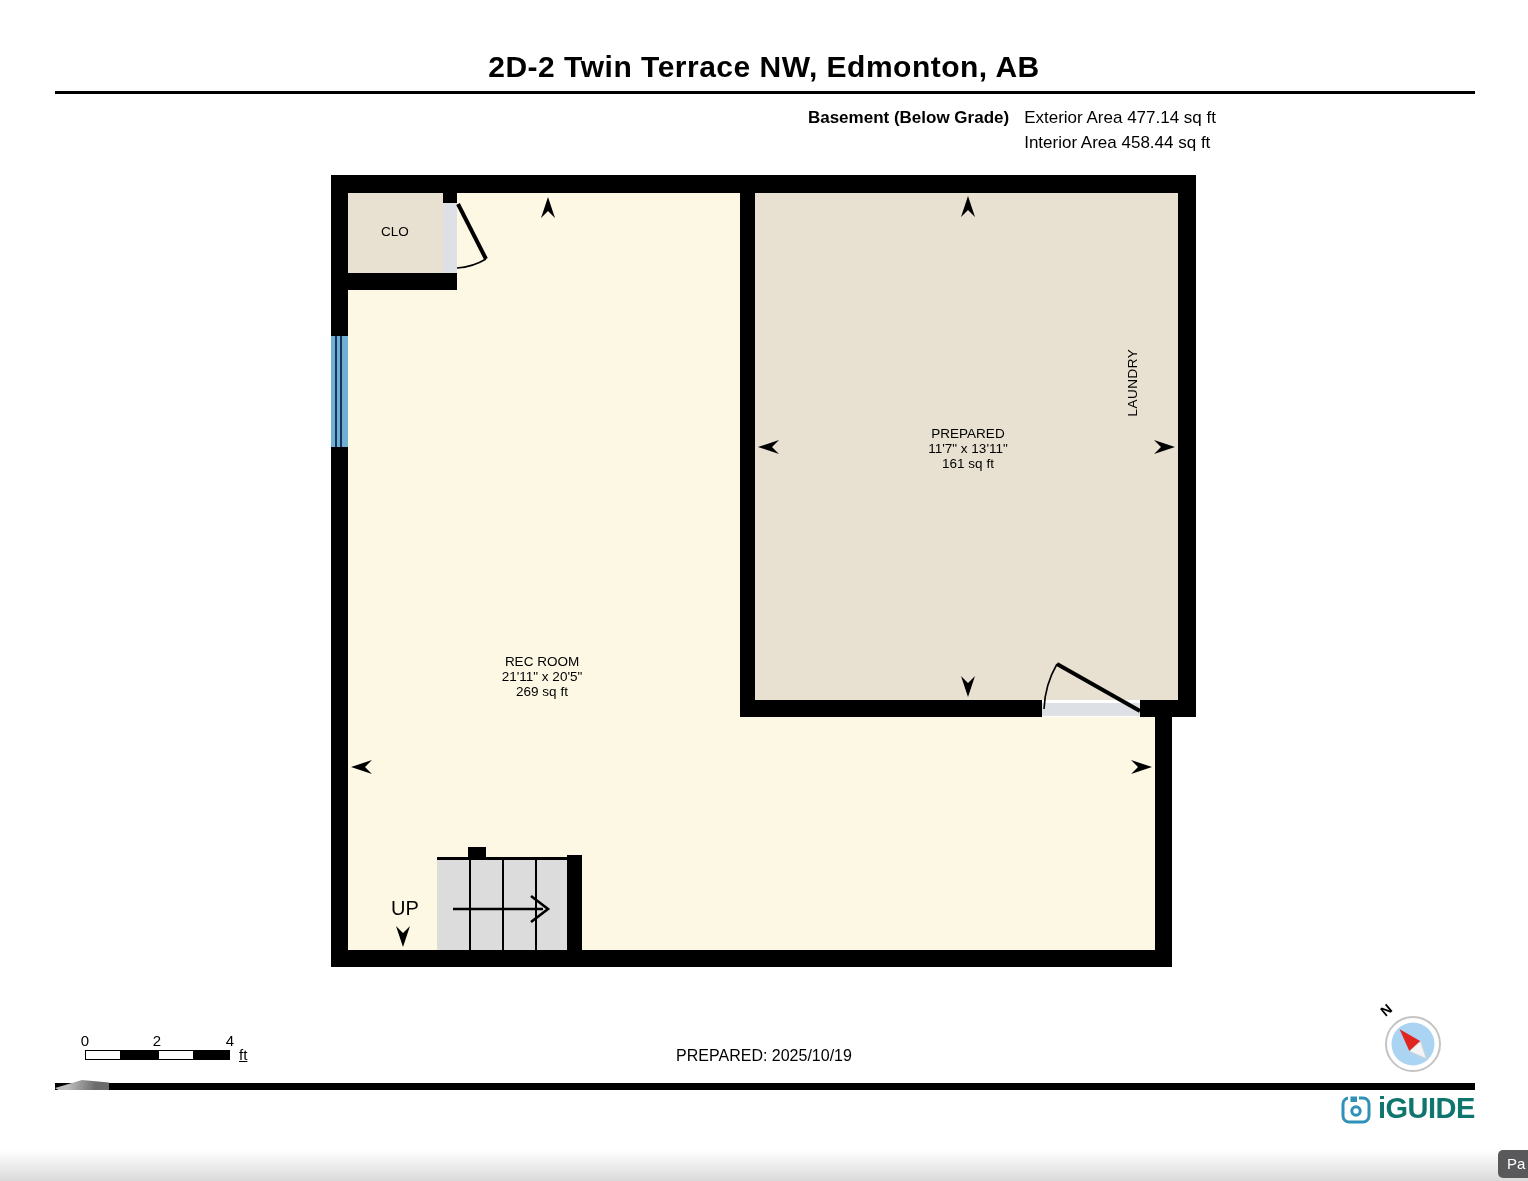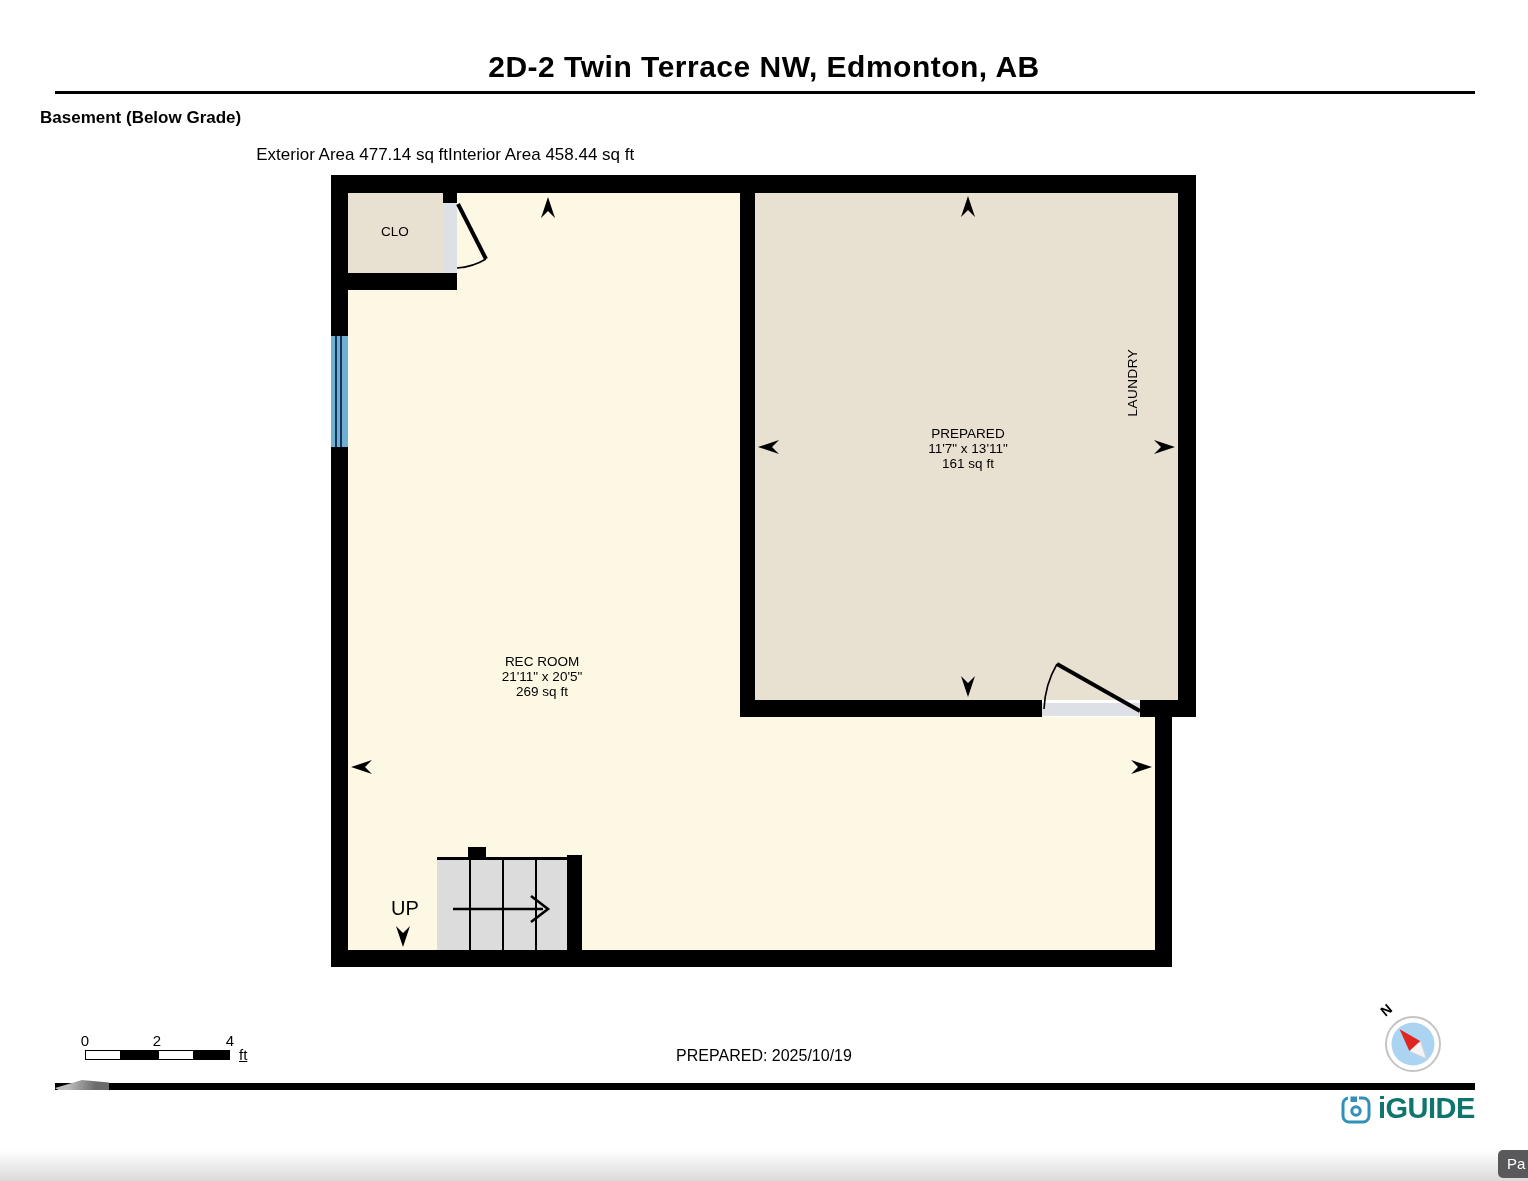--- a/index.html
+++ b/index.html
@@ -5,24 +5,24 @@
   html,body{margin:0;padding:0;background:#fff;}
   .page{position:relative;width:1528px;height:1181px;background:#ffffff;overflow:hidden;
         font-family:"Liberation Sans",sans-serif;color:#000;}
   .abs{position:absolute;text-decoration:underline;}
   .wall{position:absolute;background:#000;}
   .floor{position:absolute;}
   .lbl{position:absolute;font-size:13.5px;line-height:15px;text-align:center;white-space:nowrap;color:#000;}
   .title{position:absolute;top:50px;left:0;width:1528px;text-align:center;
          font-size:30px;font-weight:bold;letter-spacing:.5px;}
   .title-rule{position:absolute;top:91px;left:55px;width:1420px;height:3px;background:#000;}
-  .subtitle{position:absolute;top:105px;left:0;width:1216px;display:flex;justify-content:flex-start;
-            gap:15px;font-size:17px;line-height:25px;padding-left:40px;}
+  .subtitle{position:absolute;top:105px;left:0;width:1216px;display:flex;justify-content:flex-end;
+            gap:15px;font-size:17px;line-height:25px;}
   .subtitle .floor-label{font-weight:bold;}
-  .subtitle .areas{display:flex;flex-direction:row;margin-top:37px;}
+  .subtitle .areas{display:flex;flex-direction:column;}
   .overlay{position:absolute;left:0;top:0;pointer-events:none;}
   .scale-num{position:absolute;width:24px;text-align:center;font-size:15px;}
   .scalebar{position:absolute;left:85px;top:1050px;width:145px;height:10px;display:flex;}
   .scalebar .seg{width:36.25px;height:10px;box-sizing:border-box;}
   .seg.w{background:#fff;border:1px solid #000;}
   .seg.b{background:#000;}
   .prepared{position:absolute;top:1047px;left:0;width:1528px;text-align:center;font-size:16px;}
   .footer-rule{position:absolute;top:1083px;left:55px;width:1420px;height:7px;background:#000;}
   .smudge{position:absolute;left:55px;top:1080px;width:54px;height:10px;
           background:linear-gradient(100deg,#bdbdbd 25%,#6b6b6b 75%);

